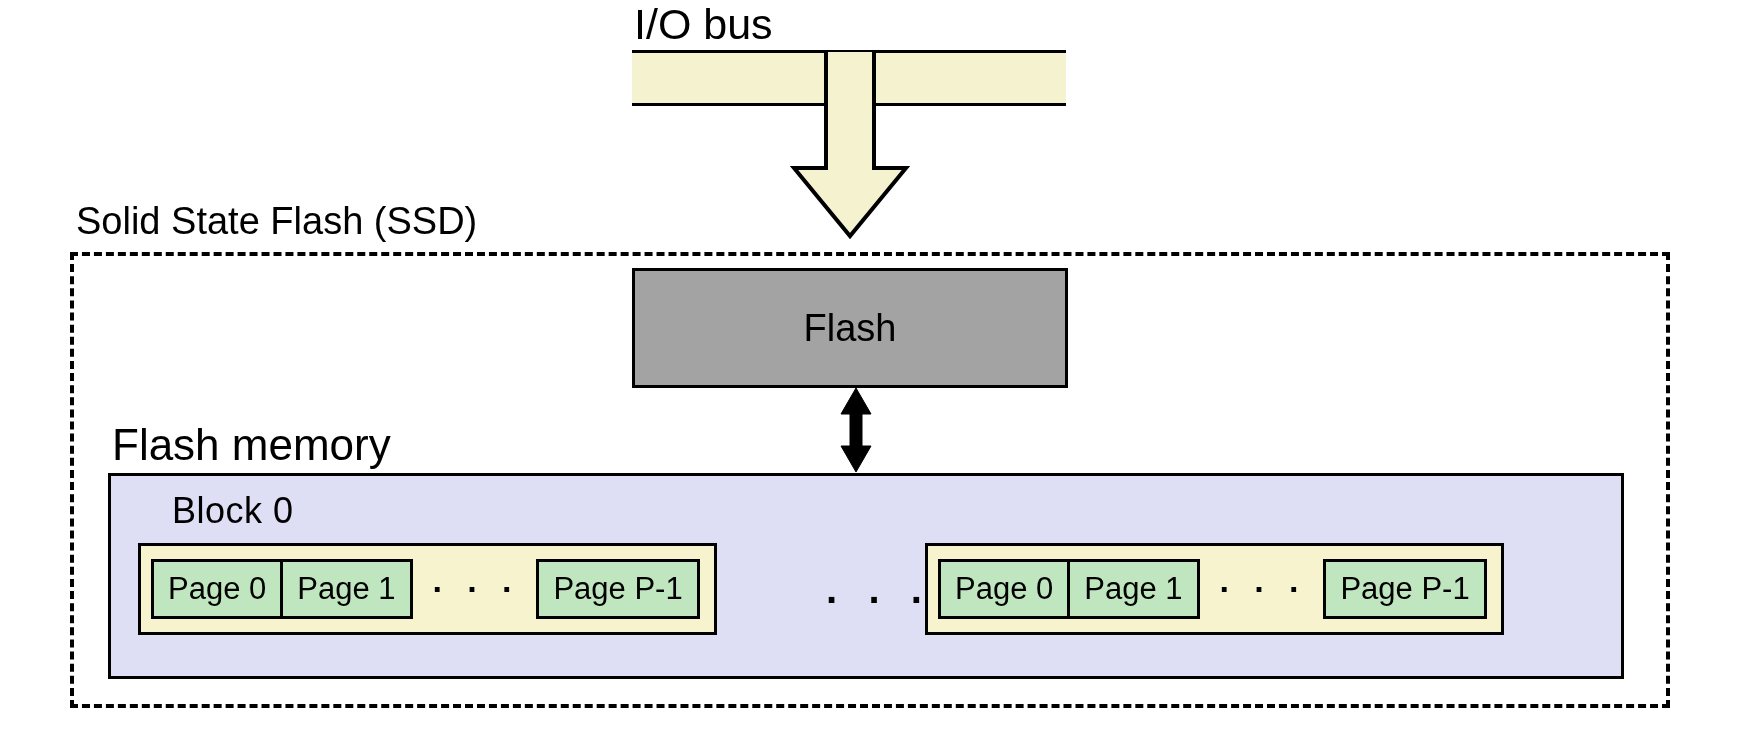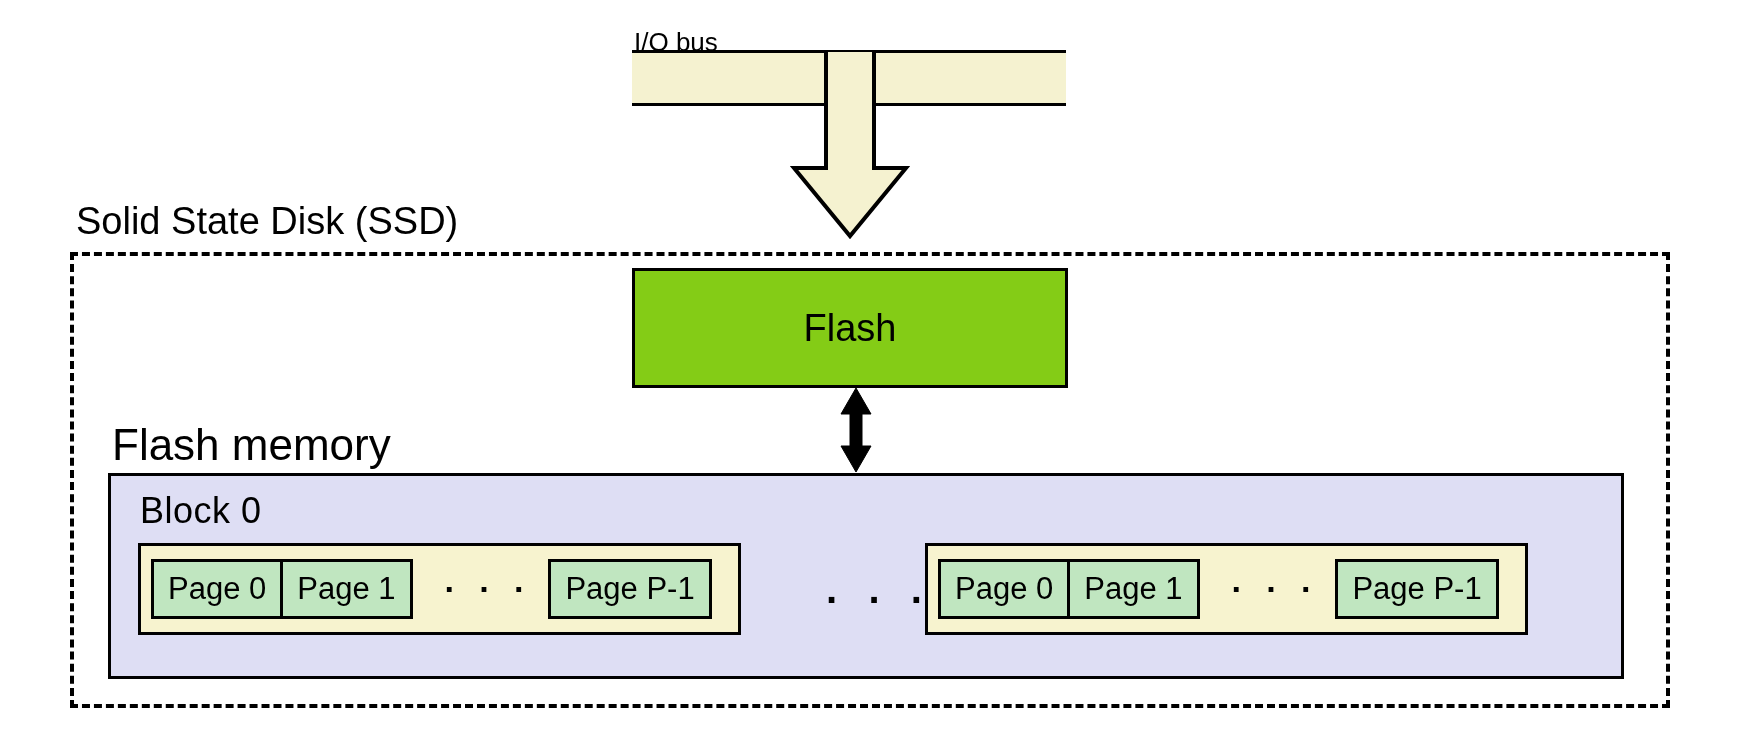--- a/index.html
+++ b/index.html
@@ -16,22 +16,22 @@
     width: 1741px;
     height: 749px;
     background: #ffffff;
     overflow: hidden;
   }
 
   
   #io-bus-label {
     position: absolute;
     left: 634px;
-    top: 20px;
-    font-size: 26px;
+    top: 2px;
+    font-size: 43px;
     line-height: 44px;
     white-space: nowrap;
   }
   #io-bus-bar {
     position: absolute;
     left: 632px;
     top: 50px;
     width: 434px;
     height: 56px;
     background: #f5f2d0;
@@ -82,21 +82,21 @@
     box-sizing: border-box;
   }
 
   
   #ftl-box {
     position: absolute;
     left: 632px;
     top: 268px;
     width: 436px;
     height: 120px;
-    background: #84cc16;
+    background: #a3a3a3;
     border: 3px solid #000000;
     box-sizing: border-box;
     display: flex;
     flex-direction: column;
     align-items: center;
     justify-content: center;
     font-size: 38px;
     line-height: 46px;
   }
 
@@ -129,20 +129,21 @@
     border: 3px solid #000000;
     box-sizing: border-box;
   }
 
   .block-title {
     position: absolute;
     font-size: 36px;
     line-height: 42px;
     white-space: nowrap;
     letter-spacing: 0.5px;
+    margin-left: 32px;
   }
 
   .block-box {
     position: absolute;
     background: #f7f3cf;
     border: 3px solid #000000;
     box-sizing: border-box;
     display: flex;
     align-items: center;
     height: 92px;
@@ -159,21 +160,21 @@
     border: 3px solid #000000;
     box-sizing: border-box;
     display: flex;
     align-items: center;
     justify-content: center;
     font-size: 31px;
     white-space: nowrap;
     padding: 0 14px;
     margin-right: -3px;
   }
-  .page-cell.last { margin-right: 16px; }
+  .page-cell.last { margin-right: 4px; }
 
   .inline-dots {
     display: flex;
     align-items: center;
     justify-content: center;
     font-size: 34px;
     letter-spacing: 7px;
     padding: 0 16px;
     white-space: nowrap;
     font-weight: bold;
@@ -194,21 +195,21 @@
 
   <div id="io-bus-label">I/O bus</div>
 
   <div id="io-bus-bar"></div>
 
   <svg id="bus-arrow" viewBox="0 0 120 190">
     <polygon points="36,0 84,0 84,118 116,118 60,186 4,118 36,118" fill="#f5f2d0" stroke="#000000" stroke-width="4" stroke-linejoin="miter"></polygon>
   </svg>
 
 
-  <div id="ssd-label">Solid State Disk (SSD)</div>
+  <div id="ssd-label">Solid State Flash (SSD)</div>
   <div id="ssd-box"></div>
 
   <div id="ftl-box">
     <div>Flash</div>
   </div>
 
   <svg id="ftl-mem-arrow" viewBox="0 0 40 84">
     <polygon points="20,0 35,26 26,26 26,58 35,58 20,84 5,58 14,58 14,26 5,26" fill="#000000" stroke="#000000" stroke-width="1"></polygon>
   </svg>
 

